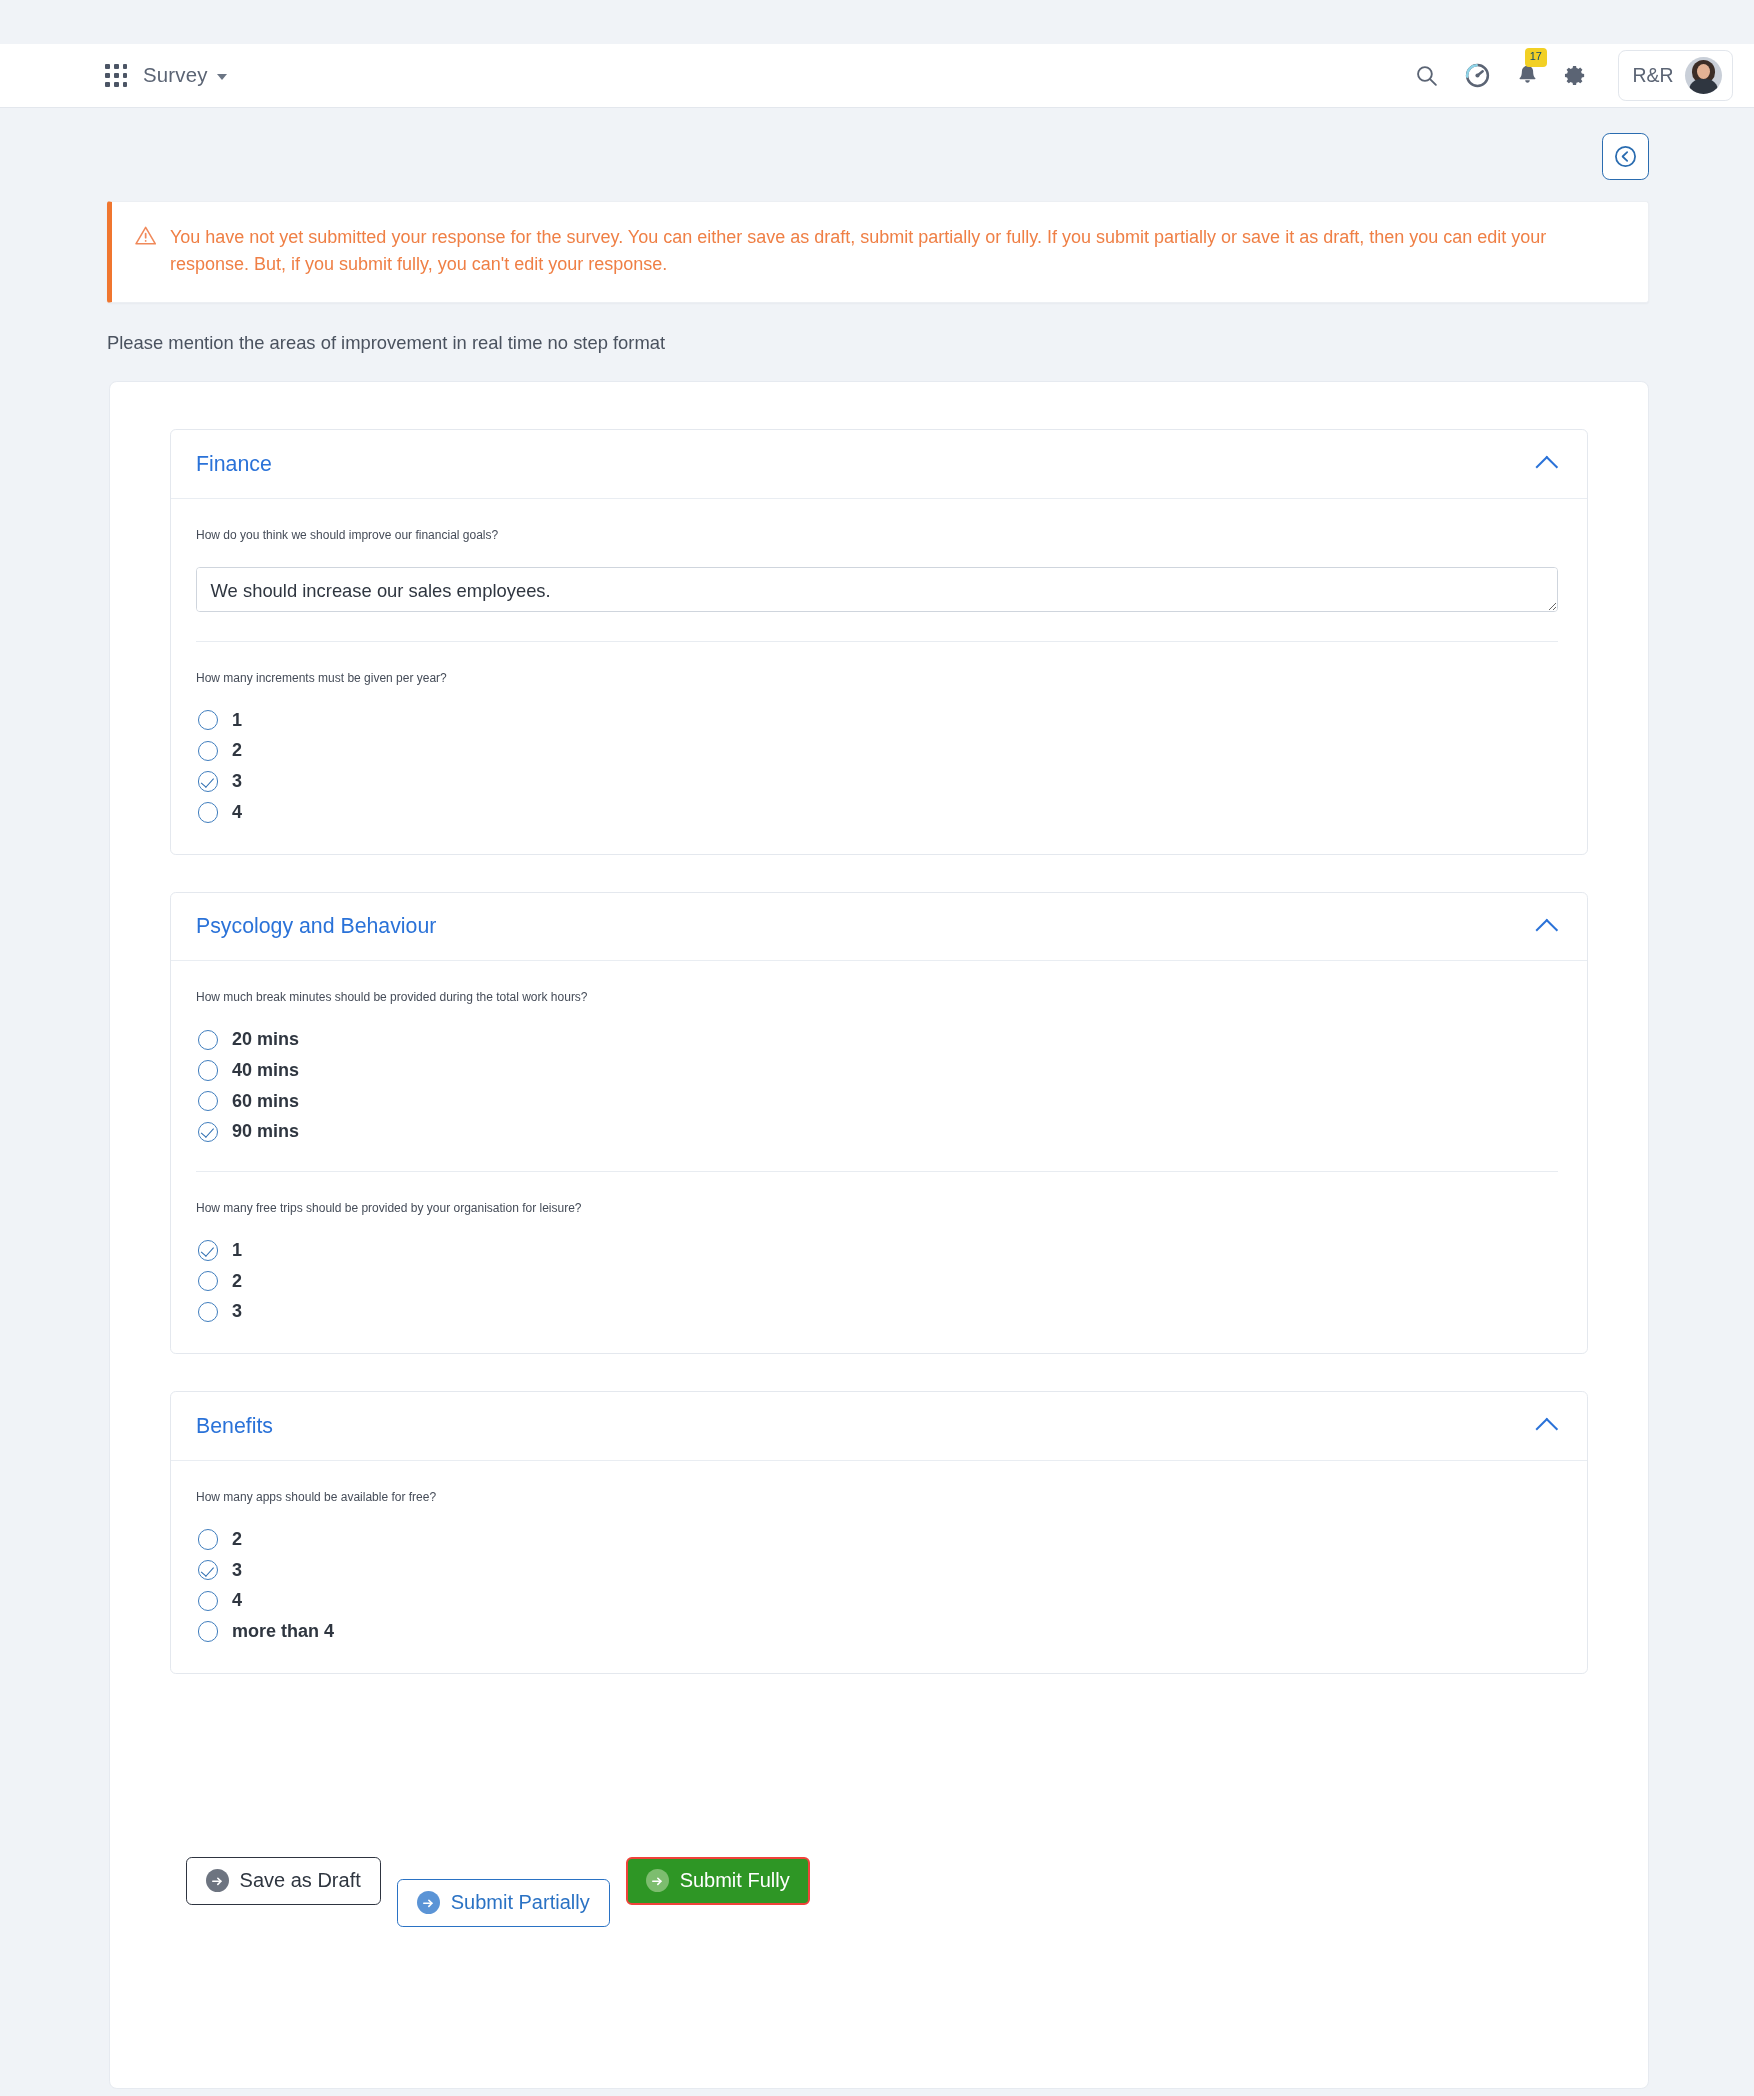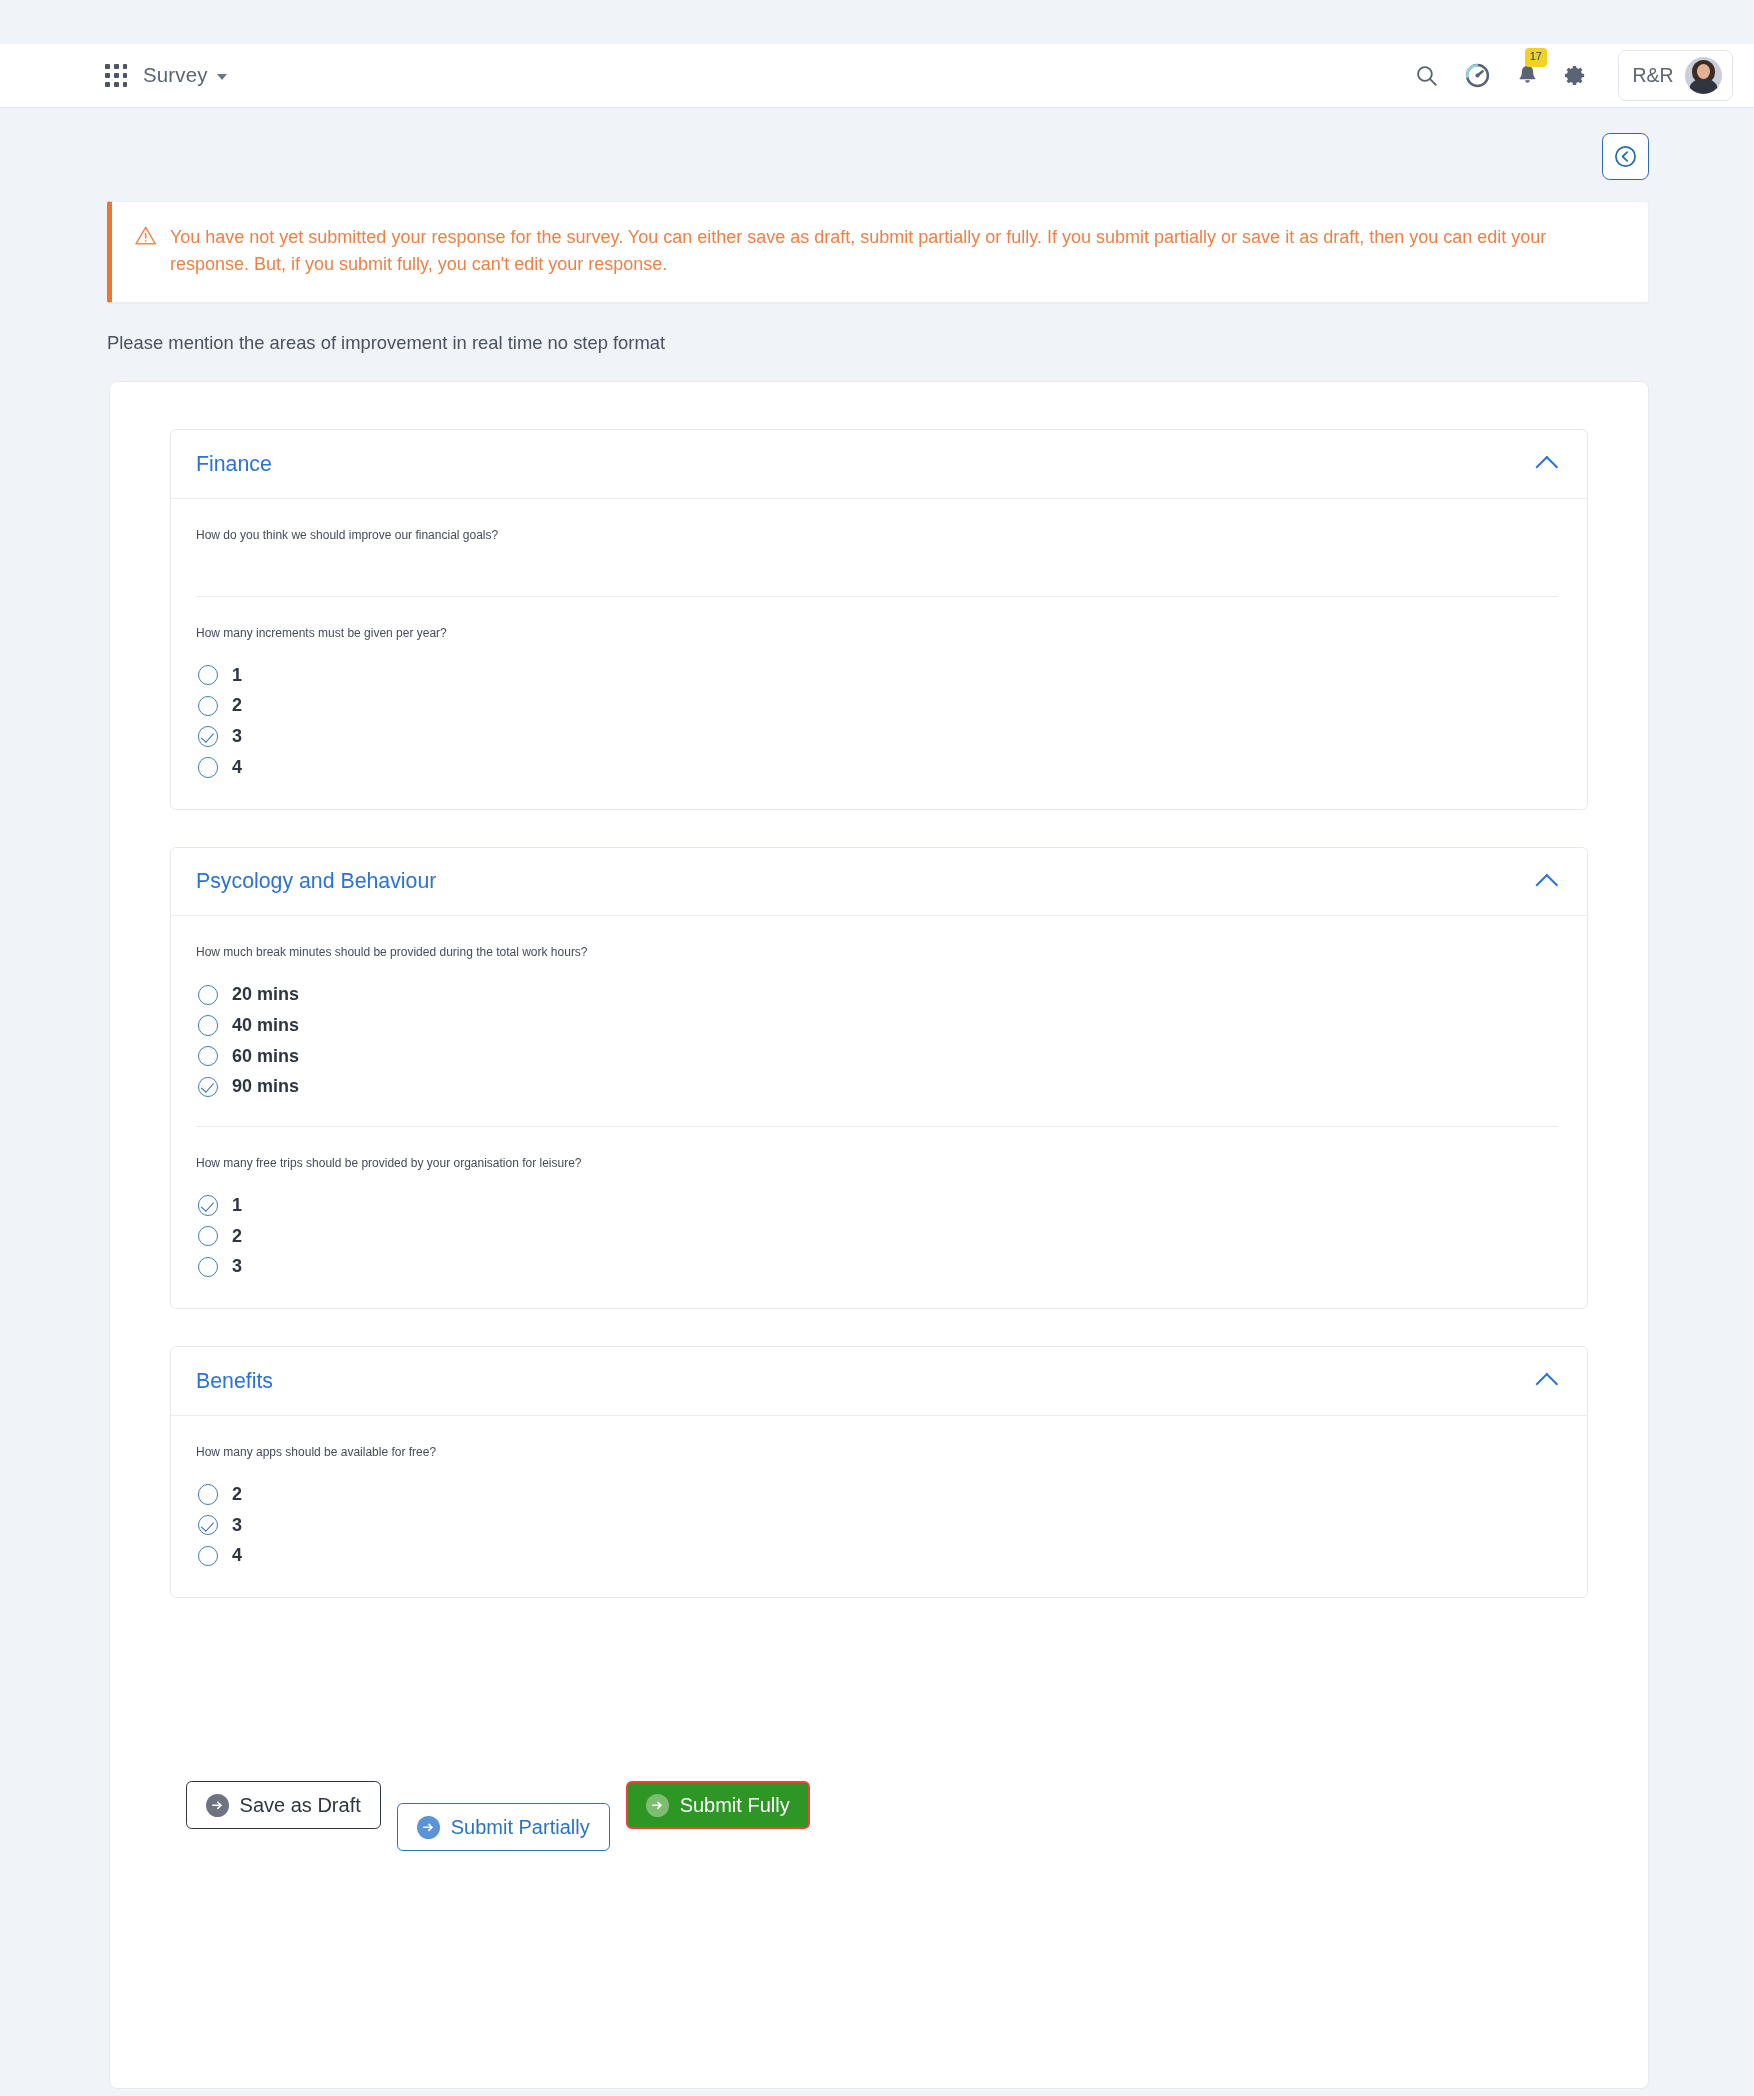--- a/index.html
+++ b/index.html
@@ -389,20 +389,21 @@
 
   <div class="section">
     <div class="section-head">
       <span class="section-title">Finance</span>
       <span class="chevron-up"></span>
     </div>
     <div class="section-body">
 
       <div class="question">
         <div class="q-label">How do you think we should improve our financial goals?</div>
+        <textarea class="answer-box" placeholder="" style="">We should increase our sales employees.</textarea>
       </div>
 
       <hr class="q-divider">
 
       <div class="question q-after-divider">
         <div class="q-label">How many increments must be given per year?</div>
         <div class="options">
           <div class="option">
             <span class="radio"></span>
             <span class="option-label">1</span>
@@ -490,20 +491,24 @@
             <span class="radio"></span>
             <span class="option-label">2</span>
           </div>
           <div class="option">
             <span class="radio checked"></span>
             <span class="option-label">3</span>
           </div>
           <div class="option">
             <span class="radio"></span>
             <span class="option-label">4</span>
+          </div>
+          <div class="option">
+            <span class="radio"></span>
+            <span class="option-label">more than 4</span>
           </div>
         </div>
       </div>
     </div>
   </div>
 
   <div class="footer-actions">
     <button class="btn btn-draft">
       <span class="arrow-circle">
         <svg class="arrow-glyph" width="12.6" height="12.6" viewBox="0 0 14 14" fill="none" stroke="#ffffff" stroke-width="1.8" stroke-linecap="round" stroke-linejoin="round">

